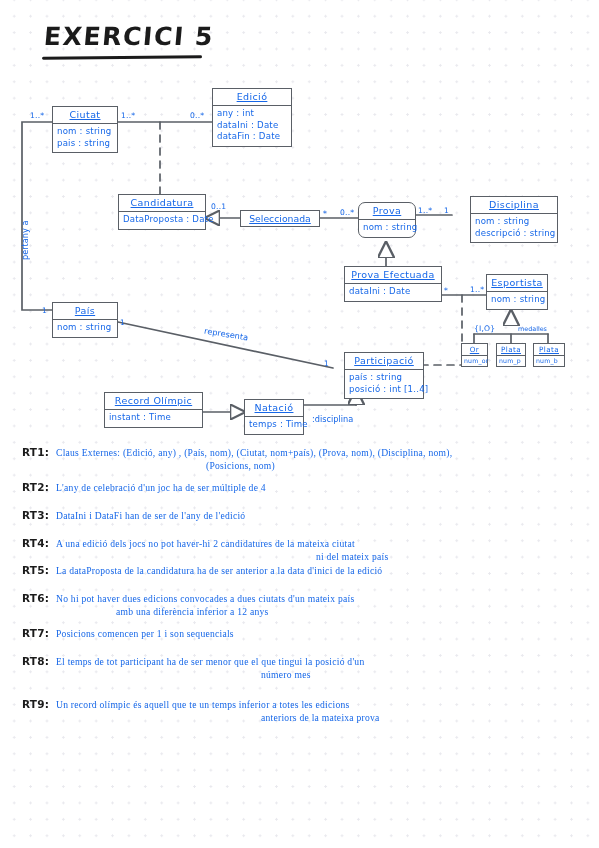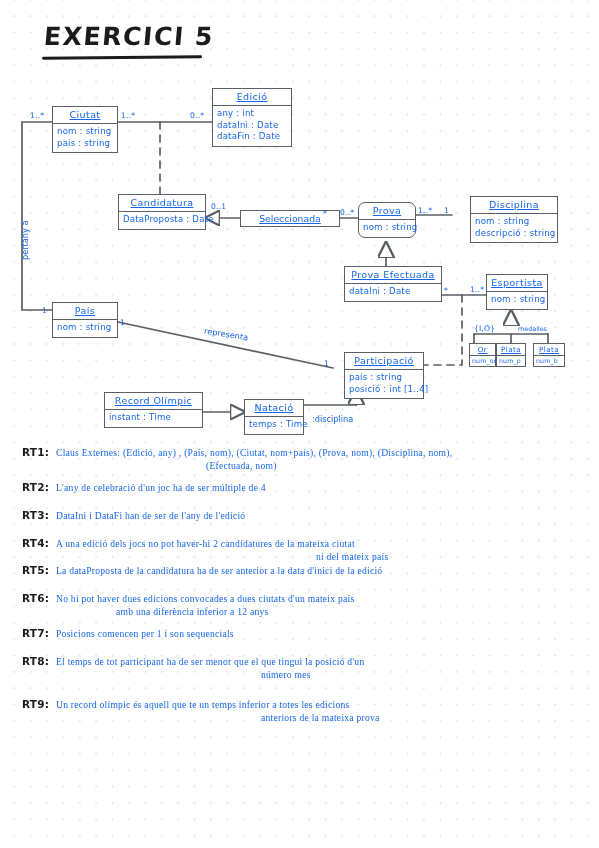--- a/index.html
+++ b/index.html
@@ -160,21 +160,21 @@
   </div>
 </div>
 
 <div class="cls" style="left:118px;top:194px;width:88px;">
   <div class="hd">Candidatura</div>
   <div class="bd">
     <div>DataProposta : Date</div>
   </div>
 </div>
 
-<div class="assocbox" style="left:240px;top:210px;width:100px;">Seleccionada</div>
+<div class="assocbox" style="left:240px;top:210px;width:80px;">Seleccionada</div>
 
 <div class="cls" style="left:358px;top:202px;width:58px;border-radius:7px;">
   <div class="hd">Prova</div>
   <div class="bd">
     <div>nom : string</div>
   </div>
 </div>
 
 <div class="cls" style="left:452px;top:196px;width:88px;margin-left:18px;">
   <div class="hd">Disciplina</div>
@@ -191,21 +191,21 @@
   </div>
 </div>
 
 <div class="cls" style="left:486px;top:274px;width:62px;">
   <div class="hd">Esportista</div>
   <div class="bd">
     <div>nom : string</div>
   </div>
 </div>
 
-<div class="cls small" style="left:461px;top:343px;width:27px;margin-left:8px;">
+<div class="cls small" style="left:461px;top:343px;width:27px;">
   <div class="hd">Or</div>
   <div class="bd">
     <div>num_or</div>
   </div>
 </div>
 <div class="cls small" style="left:496px;top:343px;width:30px;">
   <div class="hd">Plata</div>
   <div class="bd">
     <div>num_p</div>
   </div>
@@ -264,21 +264,21 @@
 <div class="rolelbl vert" style="left:20px;top:260px;">pertany a</div>
 <div class="rolelbl slope" style="left:204px;top:329px;">representa</div>
 <div class="rolelbl" style="left:312px;top:414px;">:disciplina</div>
 <div class="rolelbl" style="left:518px;top:325px;font-size:6.4px;">medalles</div>
 
 <div class="rules">
 
   <div class="rule">
     <span class="tag">RT1:</span><span class="txt">
       <span class="cont">Claus Externes: (Edició, any) , (País, nom), (Ciutat, nom+país), (Prova, nom), (Disciplina, nom),</span>
-      <span class="ind1">(Efectuada, nom)</span>
+      <span class="ind1">(Posicions, nom)</span>
     </span>
   </div>
   <div class="sp"></div>
 
   <div class="rule">
     <span class="tag">RT2:</span><span class="txt">
       <span class="cont">L'any de celebració d'un joc ha de ser múltiple de 4</span>
     </span>
   </div>
   <div class="sp"></div>

